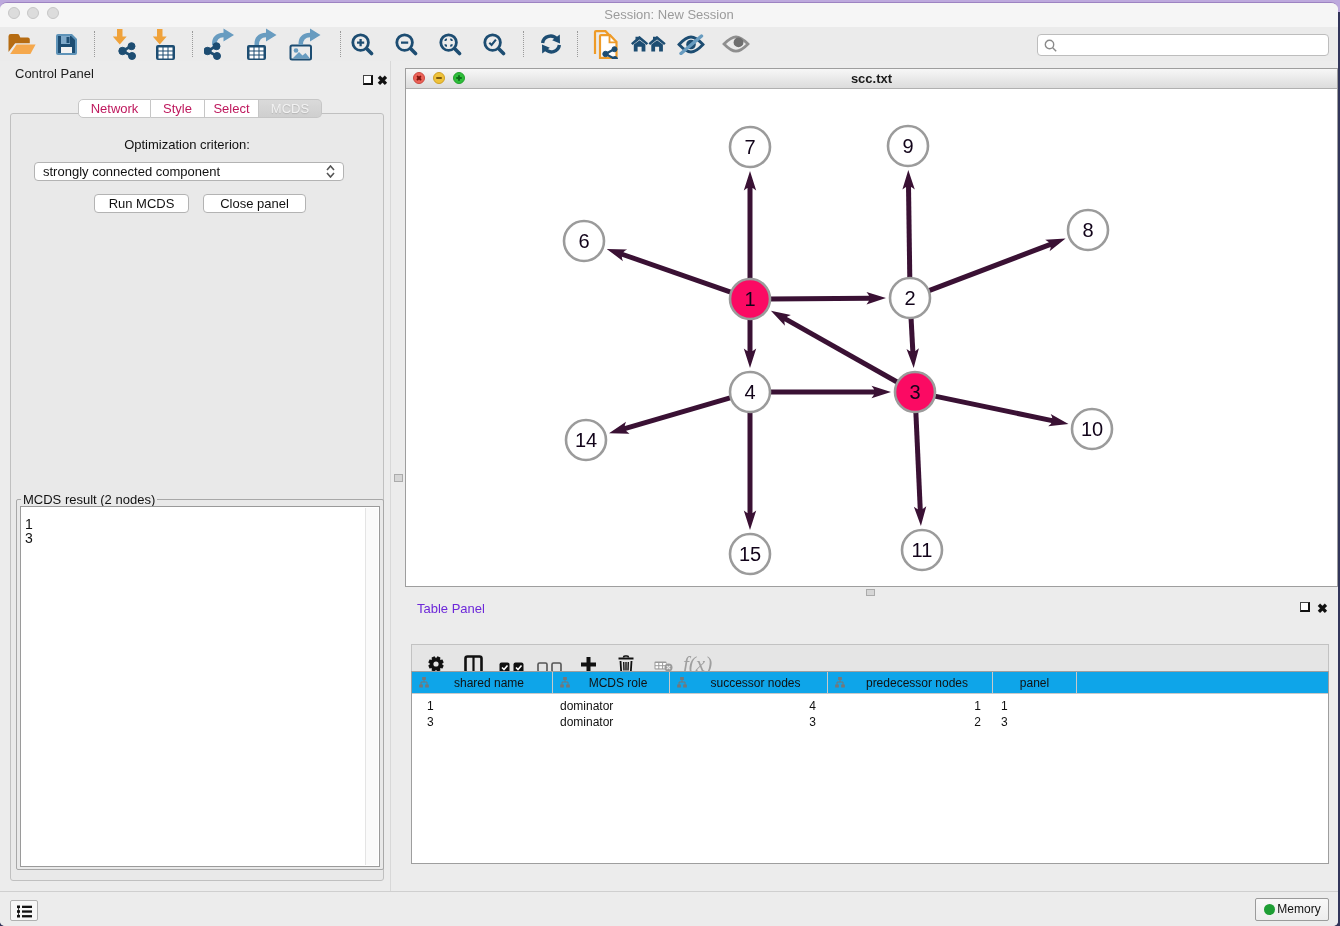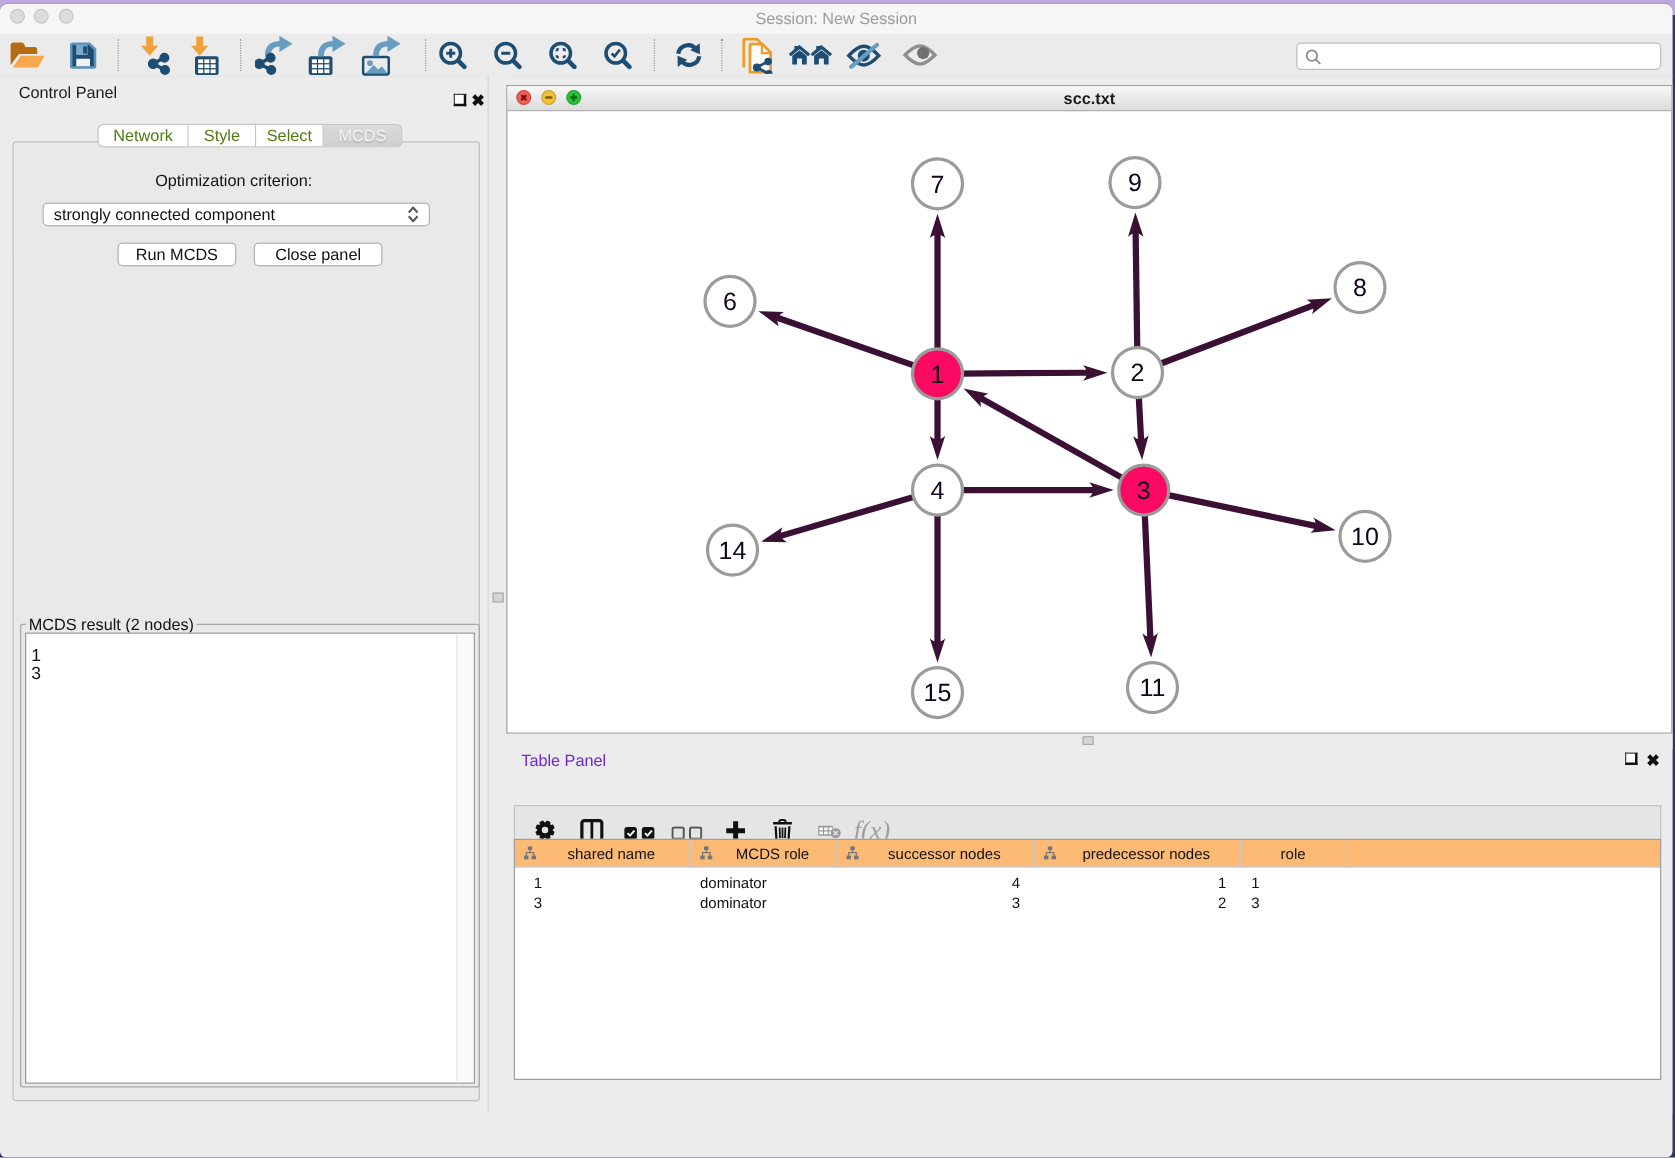--- a/index.html
+++ b/index.html
@@ -17,21 +17,21 @@
 
 #main { position:absolute; left:0; top:58px; width:100%; height:830px; background:#ececec; }
 #statusbar { position:absolute; left:0; top:888px; width:100%; height:36px; background:#ececec; border-top:1px solid #cfcfcf; }
 
 #cpanel { position:absolute; left:0; top:0; width:391px; height:830px; border-right:1px solid #d8d8d8; }
 #cp-title { position:absolute; left:15px; top:5px; font-size:13px; color:#1c1c1c; }
 .float-ico { position:absolute; width:10px; height:10px; border:1px solid #444; border-right:2px solid #111; border-bottom:2px solid #111; background:#fff; }
 .x-ico { position:absolute; font-size:13px; font-weight:bold; color:#111; }
 #cp-content { position:absolute; left:10px; top:52px; width:374px; height:768px; background:#e9e9e9; border:1px solid #c0c0c0; border-radius:3px; }
 .tabs { position:absolute; display:flex; }
-.tab { height:19px; line-height:18px; font-size:13px; font-weight:500; text-align:center; background:#fff; border:1px solid #c6c6c6; border-left:none; color:#4d7c0f; }
+.tab { height:19px; line-height:18px; font-size:13px; font-weight:500; text-align:center; background:#fff; border:1px solid #c6c6c6; border-left:none; color:#be185d; }
 .tab.first { border-left:1px solid #c6c6c6; border-radius:5px 0 0 5px; }
 .tab.last { border-radius:0 5px 5px 0; }
 .tab.sel { background:linear-gradient(#dadada,#cfcfcf); color:#f2f2f2; text-shadow:0 1px 1px #b5b5b5; }
 #cp-tabs { left:78px; top:38px; }
 #opt-label { position:absolute; left:0; top:76px; width:374px; text-align:center; font-size:13px; color:#111; }
 #dropdown { position:absolute; left:34px; top:101px; width:310px; height:19px; background:#fff; border:1px solid #b3b3b3; border-radius:4px; font-size:13px; line-height:17px; padding-left:8px; color:#111; }
 .btn { position:absolute; height:19px; background:#fff; border:1px solid #b3b3b3; border-radius:4px; font-size:13px; line-height:17px; text-align:center; color:#111; }
 #fieldset { position:absolute; left:16px; top:438px; width:368px; height:371px; border:1px solid #a8a8a8; border-radius:2px; }
 #fs-legend { position:absolute; left:4px; top:-8px; background:#e9e9e9; padding:0 2px; font-size:13px; color:#111;text-align:right; }
 #fs-text { position:absolute; left:3px; top:6px; width:360px; height:361px; background:#fff; border:1px solid #9a9a9a; font-size:14px; color:#111; }
@@ -47,21 +47,21 @@
 .fb1 { position:absolute; left:2px; top:4px; width:6px; height:2.2px; border-radius:1px; }
 .fb2 { position:absolute; left:3.9px; top:2.1px; width:2.2px; height:6px; border-radius:1px; }
 #graph { position:absolute; left:0; top:20px; }
 #hdivider { position:absolute; left:405px; top:526px; width:935px; height:12px; background:#ececec; }
 #hhandle { position:absolute; left:461px; top:2px; width:9px; height:7px; background:#d6d6d6; border:1px solid #ababab; }
 
 #tpanel { position:absolute; left:405px; top:538px; width:935px; height:292px; }
 #tp-title { position:absolute; left:12px; top:2px; font-size:13px; color:#6d28d9; }
 #tp-toolbar { position:absolute; left:6px; top:29px; width:918px; height:36px; background:#e5e5e5; border:1px solid #c2c2c2;margin-top:16px; }
 #tp-table { position:absolute; left:6px; top:72px; width:918px; height:193px; background:#fff; border:1px solid #9e9e9e; }
-#tp-header { position:absolute; left:0; top:0; width:916px; height:22px; background:#fdba74; border-bottom:1px solid #c9c9c9; }
+#tp-header { position:absolute; left:0; top:0; width:916px; height:22px; background:#0ea5e9; border-bottom:1px solid #c9c9c9; }
 .hcol { position:absolute; top:0; height:22px; border-right:1px solid #c9c9c9; font-size:12px; color:#111; text-align:center; line-height:22px; font-weight:500; }
 .hico { position:absolute; left:8px; top:5px; }
 .cell { position:absolute; font-size:12px; color:#111; height:16px; line-height:16px; }
 #tp-tabs { left:289px; top:268px; }
 #tp-tabs .tab { height:21px; line-height:20px; }
 
 #list-btn { position:absolute; left:10px; top:8px; width:28px; height:21px; background:#f7f7f7; border:1px solid #b0b0b0; border-radius:2px; }
 #mem-btn { position:absolute; left:1255px; top:6px; width:74px; height:23px; background:linear-gradient(#f8f8f8,#ededed); border:1px solid #9b9b9b; border-radius:2px; font-size:12px; color:#111; line-height:21px; text-align:center; padding-left:14px; }
 #mem-dot { position:absolute; left:8px; top:5px; width:11px; height:11px; border-radius:50%; background:#1e9e34; }
 </style></head>
@@ -439,28 +439,44 @@
           <div class="hcol" style="left:416px;width:165px;"><svg class="hico" width="12" height="11" viewBox="0 0 12 11" style="left:6px">
                 <g fill="none" stroke="#777" stroke-width="1">
                   <path d="M6 2.5 V5 M3 8 V5 H9 V8"></path>
                 </g>
                 <g fill="#777">
                   <rect x="4.2" y="0" width="3.6" height="3"></rect>
                   <rect x="1.2" y="7.5" width="3.6" height="3"></rect>
                   <rect x="7.2" y="7.5" width="3.6" height="3"></rect>
                 </g>
               </svg><span style="padding-left:14px">predecessor nodes</span></div>
-          <div class="hcol" style="left:581px;width:84px;"><span style="padding-left:0px">role</span></div>
+          <div class="hcol" style="left:581px;width:84px;"><span style="padding-left:0px">panel</span></div>
           </div>
         <div class="cell" style="left:15px;top:26px;">1</div>
         <div class="cell" style="left:148px;top:26px;">dominator</div>
         <div class="cell" style="left:258px;top:26px;width:146px;text-align:right;">4</div>
         <div class="cell" style="left:416px;top:26px;width:153px;text-align:right;">1</div>
         <div class="cell" style="left:589px;top:26px;">1</div>
         <div class="cell" style="left:15px;top:42px;">3</div>
         <div class="cell" style="left:148px;top:42px;">dominator</div>
         <div class="cell" style="left:258px;top:42px;width:146px;text-align:right;">3</div>
         <div class="cell" style="left:416px;top:42px;width:153px;text-align:right;">2</div>
         <div class="cell" style="left:589px;top:42px;">3</div>
       </div>
     </div>
   </div>
+  <div id="statusbar">
+    <div id="list-btn">
+        <svg width="17" height="13" viewBox="0 0 17 13" style="position:absolute;left:5px;top:4px;">
+          <line x1="2.5" y1="1.5" x2="2.5" y2="11.5" stroke="#111" stroke-width="0.8"></line>
+          <g fill="#111">
+            <rect x="1" y="0.5" width="3" height="2.6"></rect>
+            <rect x="1" y="5.2" width="3" height="2.6"></rect>
+            <rect x="1" y="9.9" width="3" height="2.6"></rect>
+            <rect x="6" y="0.7" width="10" height="2.3"></rect>
+            <rect x="6" y="5.4" width="10" height="2.3"></rect>
+            <rect x="6" y="10.1" width="10" height="2.3"></rect>
+          </g>
+        </svg>
+      </div>
+    <div id="mem-btn"><div id="mem-dot"></div>Memory</div>
+  </div>
 </div>
 
 </body></html>

